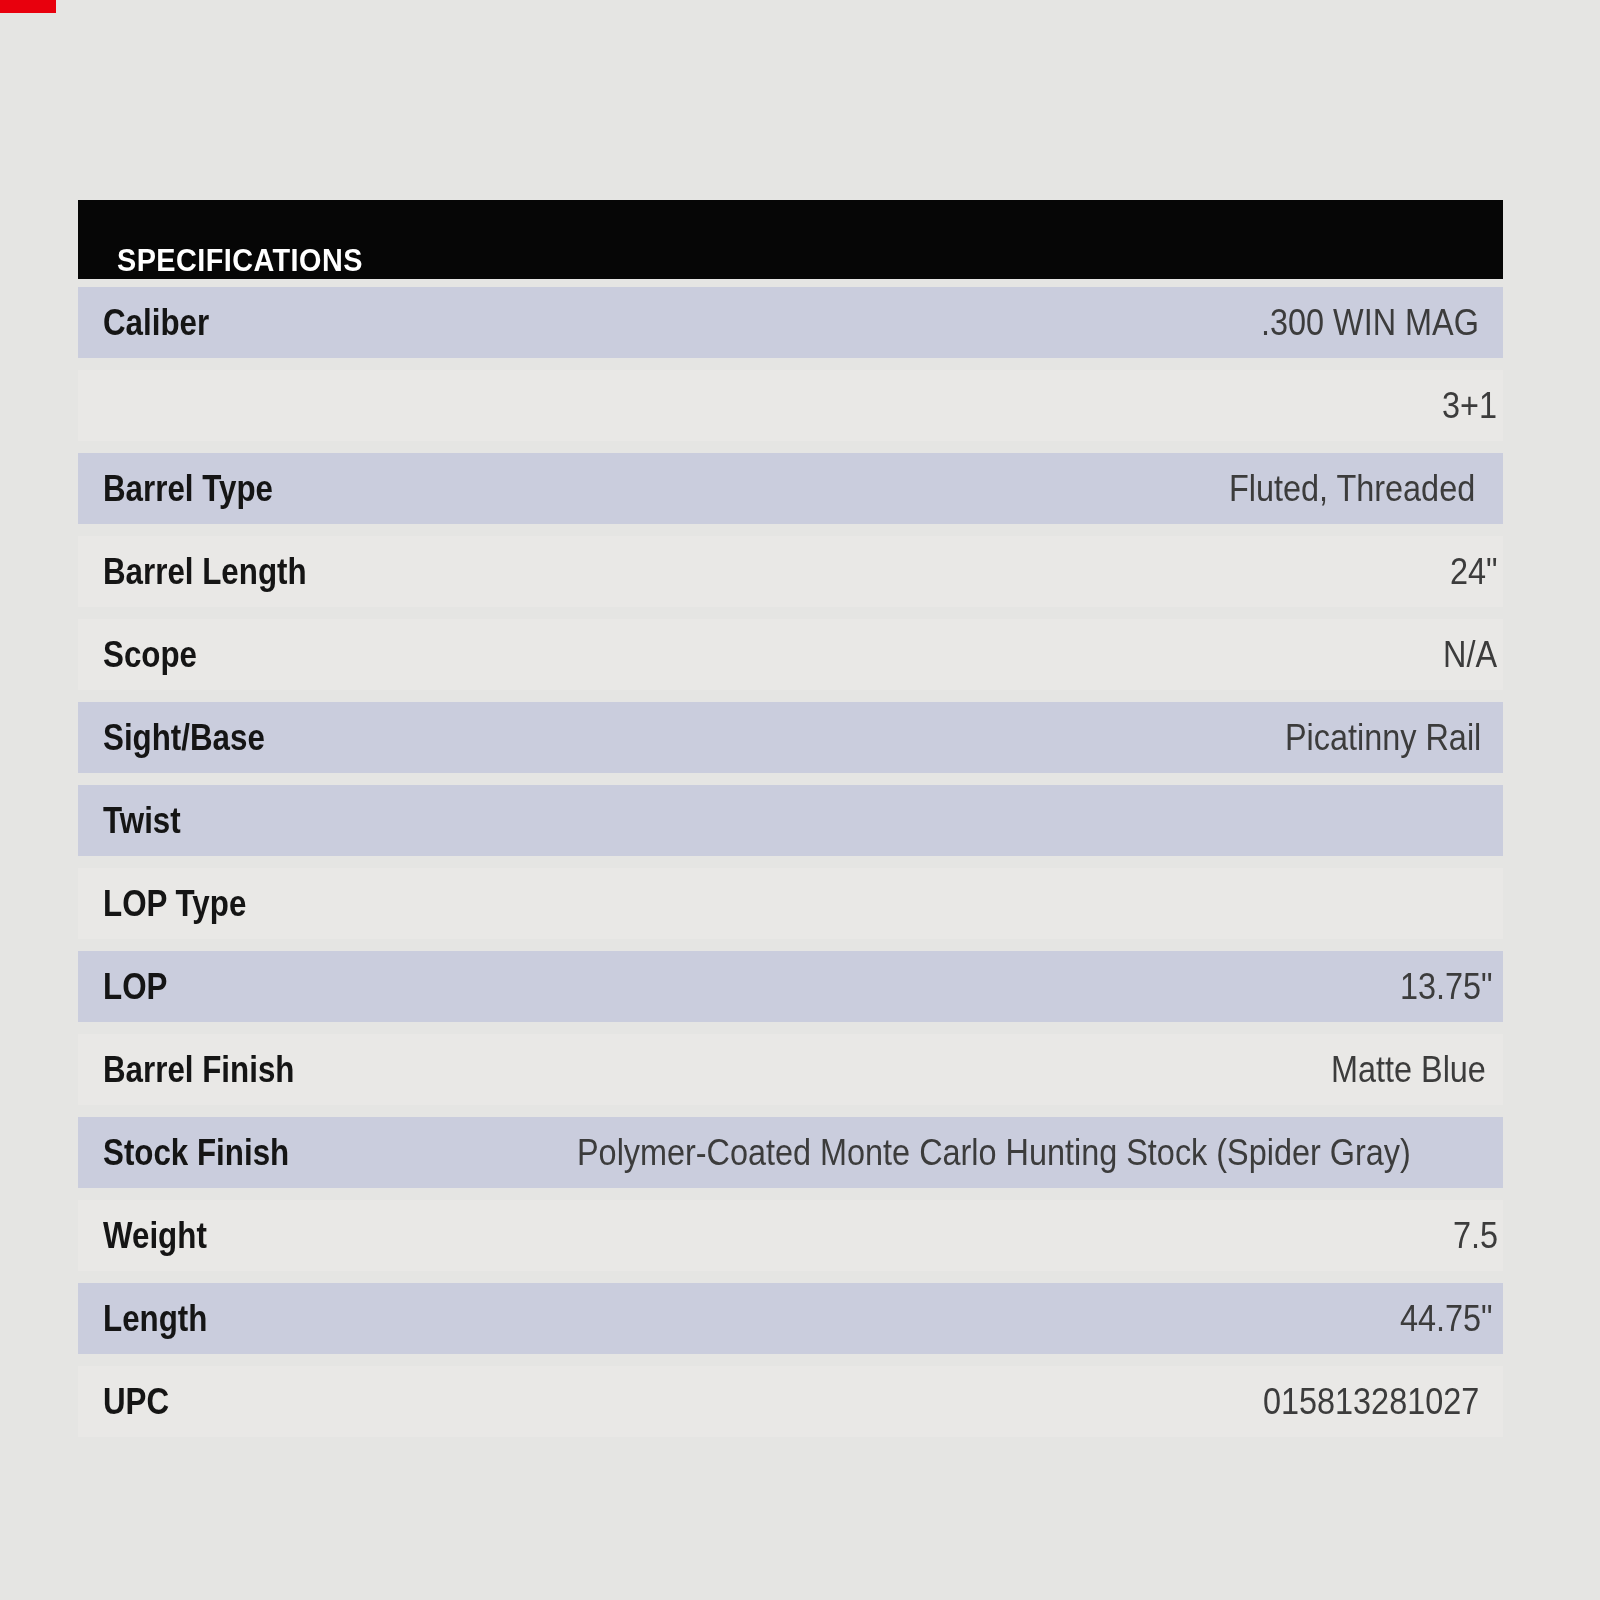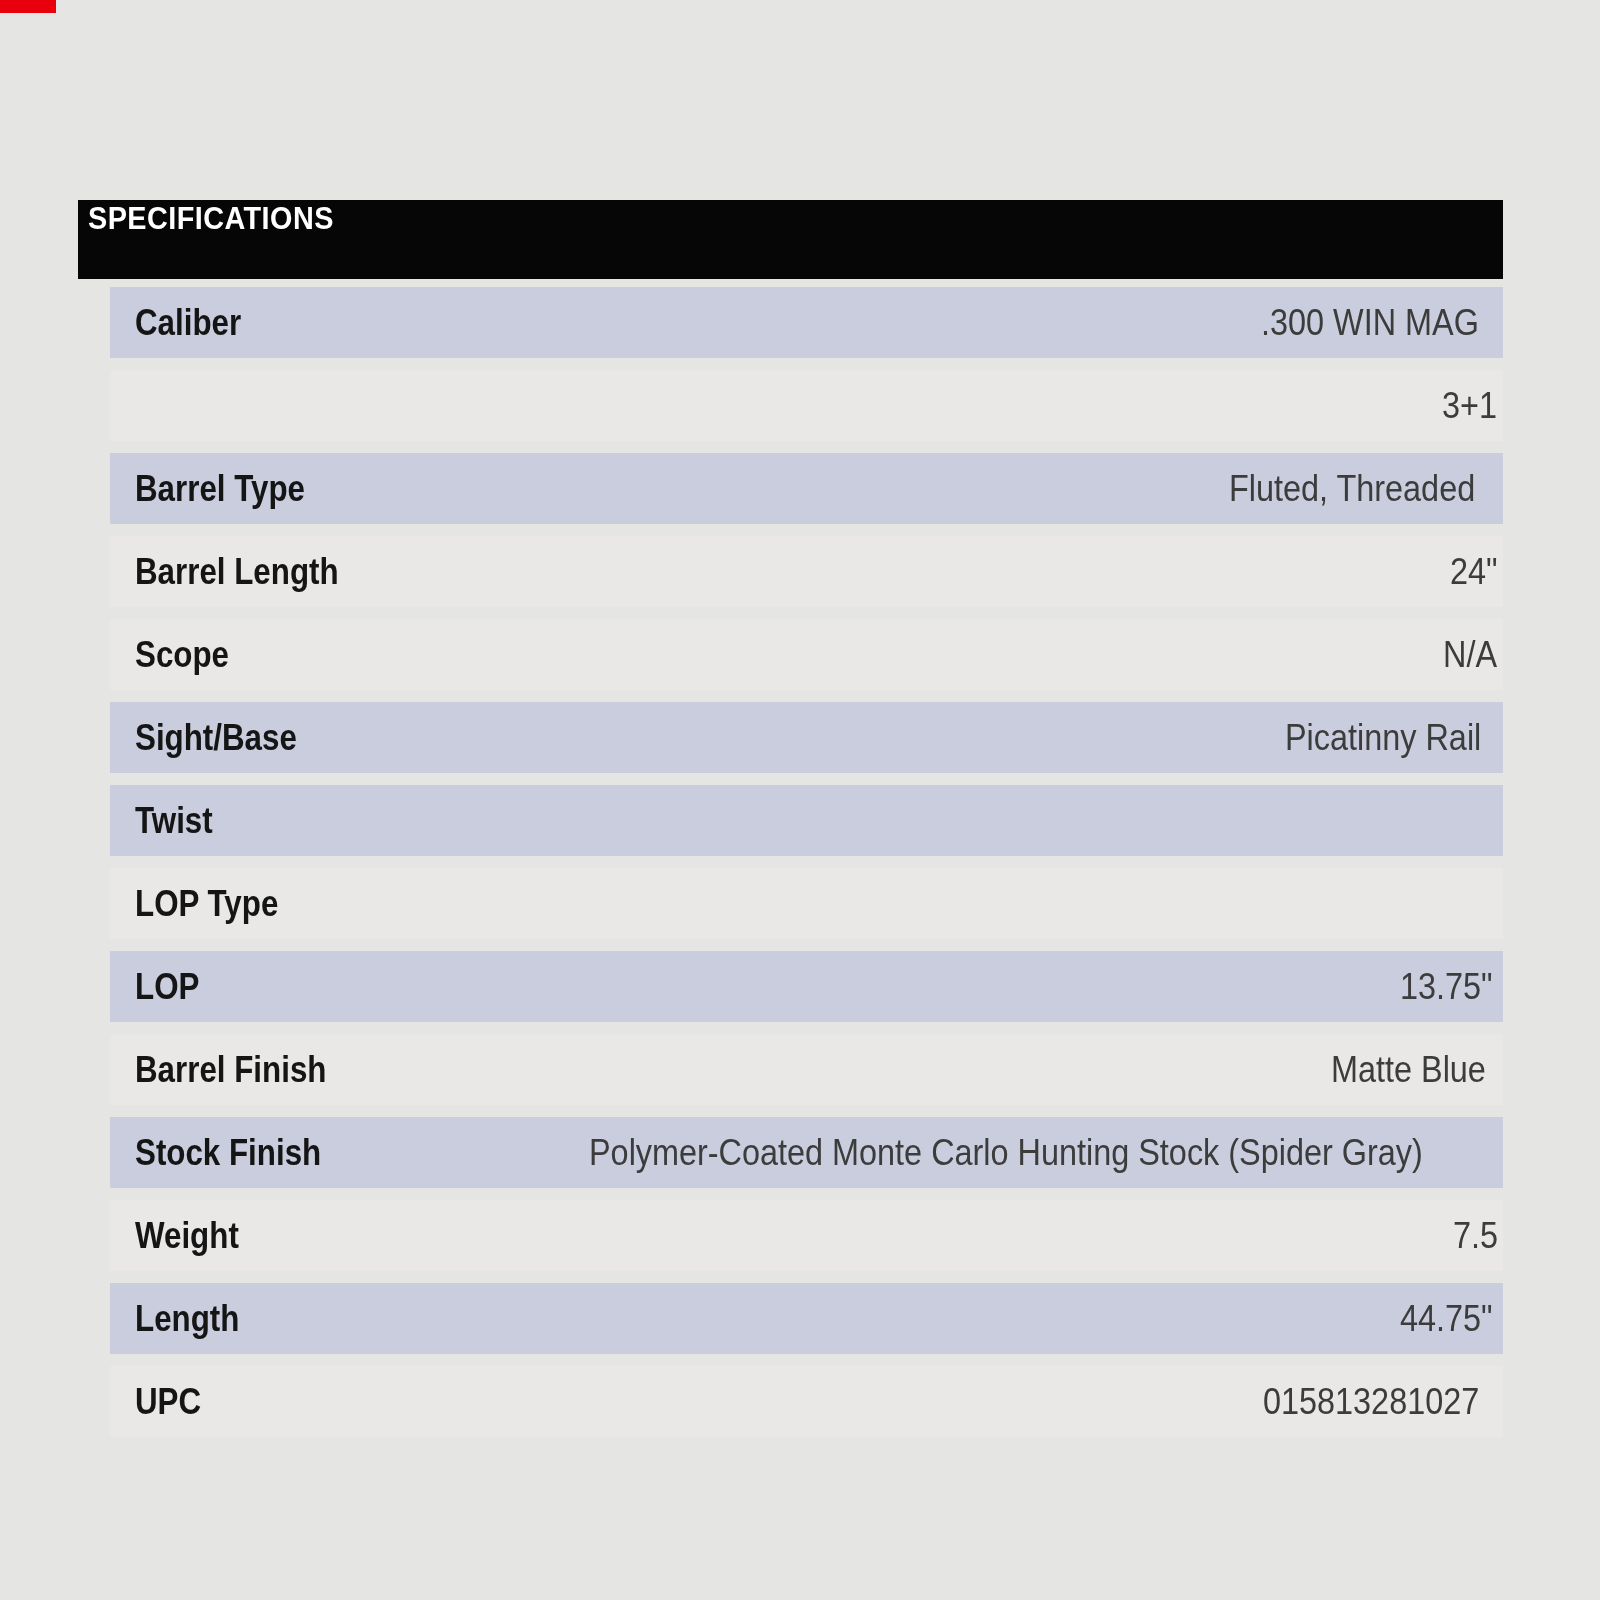--- a/index.html
+++ b/index.html
@@ -26,40 +26,39 @@
     position: absolute;
     left: 78px;
     top: 200px;
     width: 1425px;
   }
   .thead {
     height: 79px;
     background: var(--header-bg, #060606);
     color: var(--header-fg, #ffffff);
     display: flex;
-    align-items: flex-start;
-    padding-left: 10px;
+    align-items: flex-end;
+    padding-left: 39px;
     box-sizing: border-box;
     margin-bottom: 8px;
   }
   .thead .title {
     display: inline-block;
     font-size: 32px;
     font-weight: 600;
     letter-spacing: 0.5px;
     transform: scaleX(0.9);
     transform-origin: left center;
     white-space: nowrap;
   }
   .row {
     height: 71px;
     margin-bottom: 12px;
     display: flex;
     align-items: center;
-    margin-left: 32px;
   }
   .row.alt  { background: var(--row-alt, #cacddd); }
   .row.base { background: var(--row-base, #e9e8e6); }
   .cell-label {
     flex: 0 0 479px;
     padding-left: 25px;
     box-sizing: border-box;
     overflow: visible;
     white-space: nowrap;
   }

